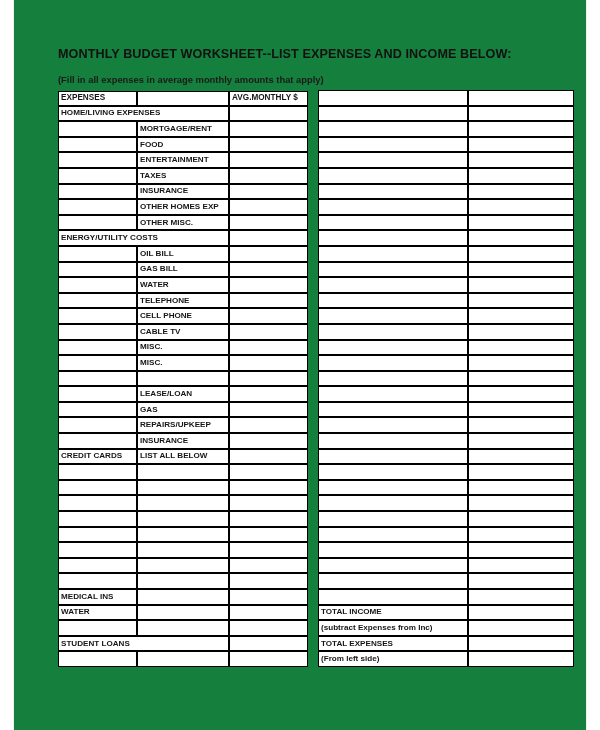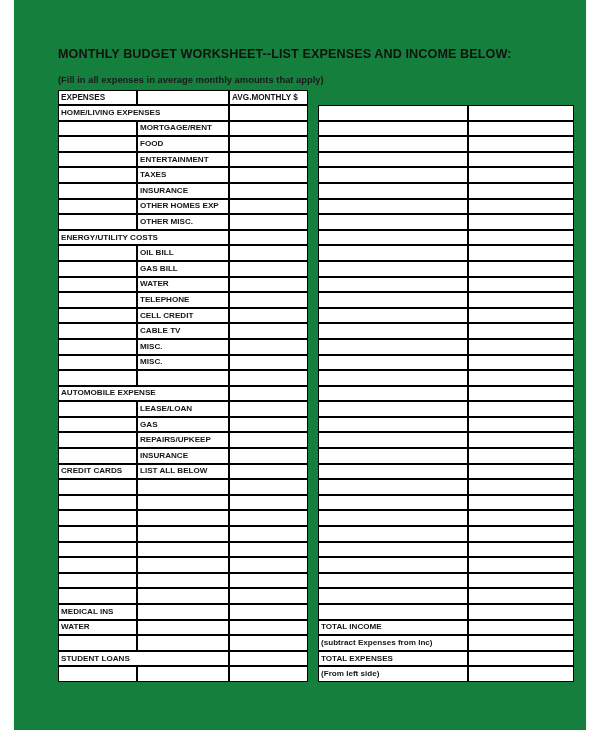--- a/index.html
+++ b/index.html
@@ -172,45 +172,41 @@
               <td class="indent">WATER</td>
               <td></td>
             </tr>
             <tr>
               <td></td>
               <td class="indent">TELEPHONE</td>
               <td></td>
             </tr>
             <tr>
               <td></td>
-              <td class="indent">CELL CREDIT</td>
+              <td class="indent">CELL PHONE</td>
               <td></td>
             </tr>
             <tr>
               <td></td>
               <td class="indent">CABLE TV</td>
               <td></td>
             </tr>
             <tr>
               <td></td>
               <td class="indent">MISC.</td>
               <td></td>
             </tr>
             <tr>
               <td></td>
               <td class="indent">MISC.</td>
               <td></td>
             </tr>
             <tr>
               <td></td>
               <td class="indent"></td>
-              <td></td>
-            </tr>
-            <tr>
-              <td colspan="2">AUTOMOBILE EXPENSE</td>
               <td></td>
             </tr>
             <tr>
               <td></td>
               <td class="indent">LEASE/LOAN</td>
               <td></td>
             </tr>
             <tr>
               <td></td>
               <td class="indent">GAS</td>

